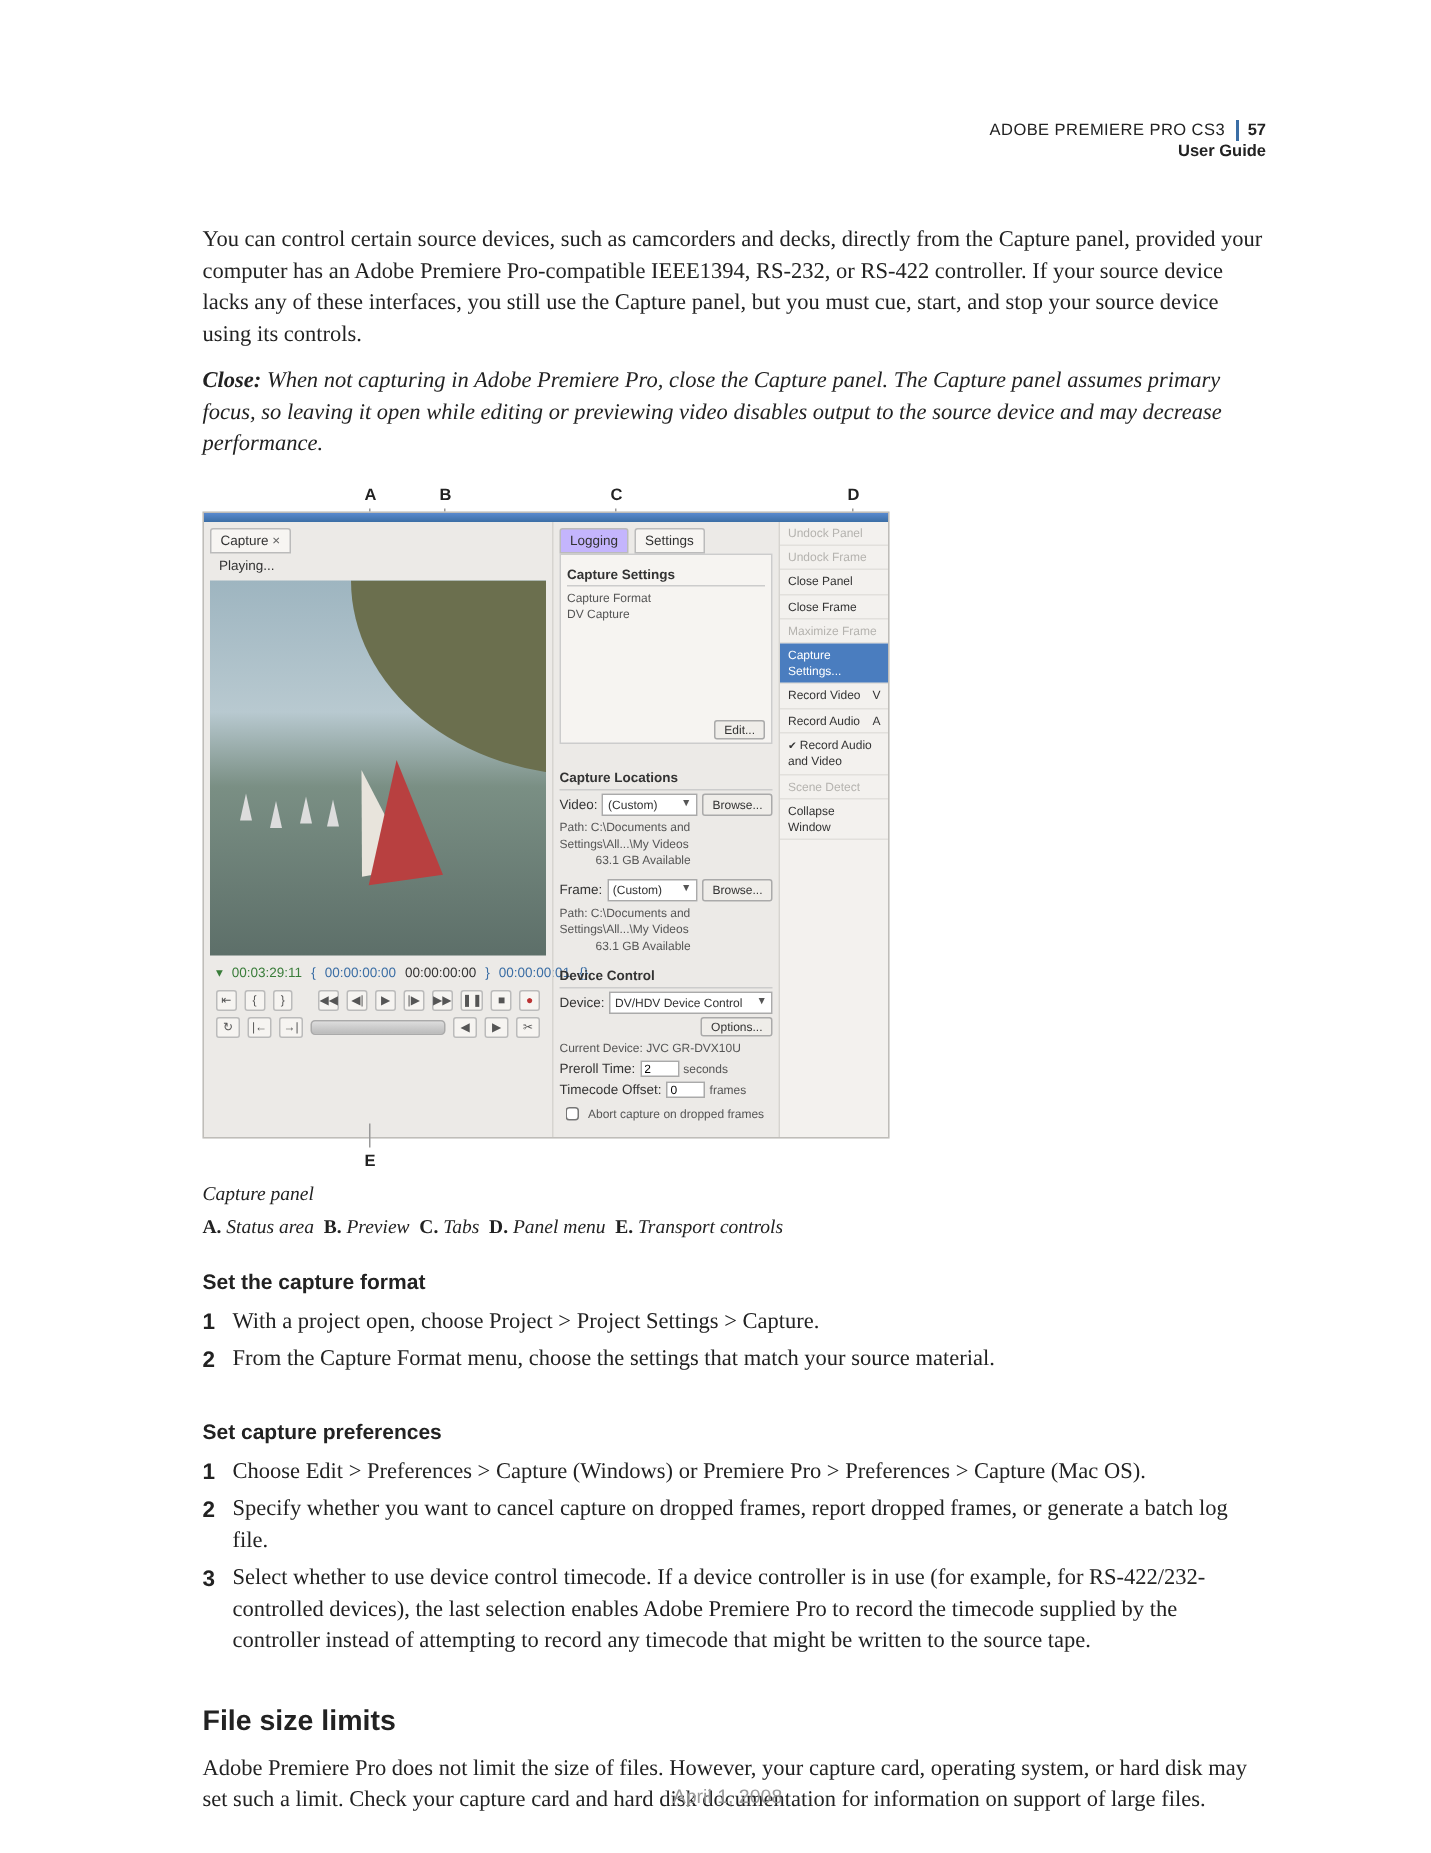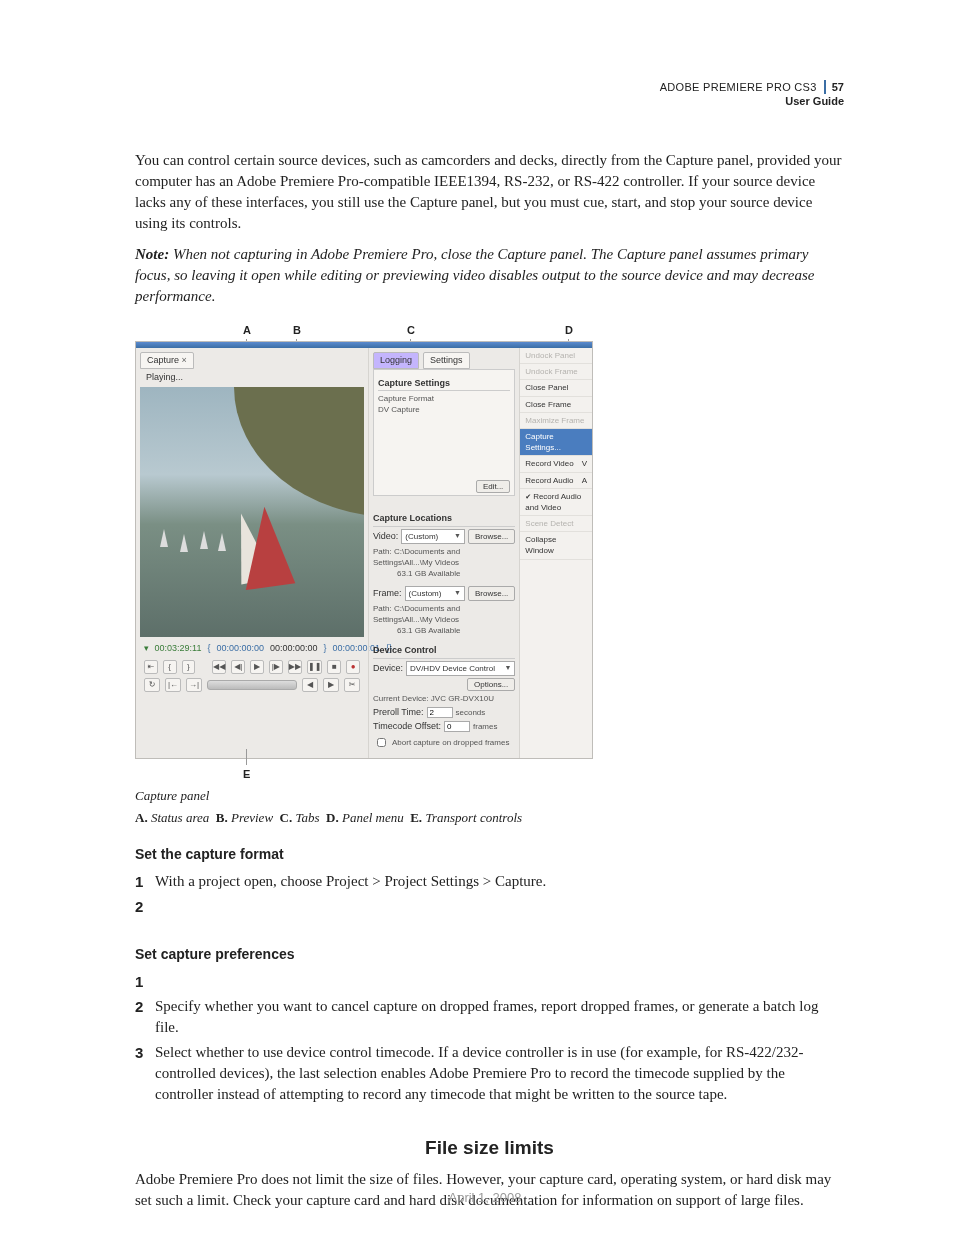--- a/index.html
+++ b/index.html
@@ -102,21 +102,21 @@
   .fig-legend { font-style: italic; font-size: 13px; margin-bottom: 18px; }
   .fig-legend b { font-weight: bold; font-style: normal; }
   .subhead {
     font-family: "Myriad Pro", Arial, sans-serif;
     font-weight: bold; font-size: 14px; margin: 16px 0 6px 0;
   }
   .step { display:flex; margin: 4px 0; font-size: 15px; line-height:1.4;}
   .step .num { font-family: "Myriad Pro", Arial, sans-serif; font-weight: bold; width: 20px; flex-shrink:0;}
   .h2 {
     font-family: "Myriad Pro", Arial, sans-serif;
-    font-weight: bold; font-size: 19px; margin: 30px 0 8px 0; text-align: center;
+    font-weight: bold; font-size: 19px; margin: 30px 0 8px 0;
   }
   .footer-date {
     position: absolute; bottom: 30px; left: 16px; right: 0;
     text-align: center; color: #9a9a9a; font-size: 13px;
     font-family: Arial, sans-serif;
   }
   .callout-E { position: relative; width:456px; height:20px; font-family:"Myriad Pro",Arial,sans-serif; font-size:11px; font-weight:bold;}
 </style>
 </head>
 <body>
@@ -125,21 +125,21 @@
 
   <div class="header">
     <span class="product">ADOBE PREMIERE PRO CS3</span>
     <span class="page-num">57</span><br>
     <span class="guide">User Guide</span>
   </div>
 
   <div class="body-text">
     <p class="para">You can control certain source devices, such as camcorders and decks, directly from the Capture panel, provided your computer has an Adobe Premiere Pro-compatible IEEE1394, RS-232, or RS-422 controller. If your source device lacks any of these interfaces, you still use the Capture panel, but you must cue, start, and stop your source device using its controls.</p>
     <p class="note">
-      <span class="note-label">Note:</span>
+      <span class="note-label">Close:</span>
       <span>When not capturing in Adobe Premiere Pro, close the Capture panel. The Capture panel assumes primary focus, so leaving it open while editing or previewing video disables output to the source device and may decrease performance.</span>
     </p>
 
     <div class="figure-wrap">
 
       <div class="callouts-row">
         <span style="left:108px">A</span>
         <span style="left:158px">B</span>
         <span style="left:272px">C</span>
         <span style="left:430px">D</span>
@@ -290,25 +290,27 @@
       </div>
     </div>
 
     <div class="subhead">Set the capture format</div>
     <div class="step">
         <span class="num">1</span>
         <span>With a project open, choose Project &gt; Project Settings &gt; Capture.</span>
       </div>
     <div class="step">
         <span class="num">2</span>
+        <span>From the Capture Format menu, choose the settings that match your source material.</span>
       </div>
 
     <div class="subhead" style="margin-top:28px">Set capture preferences</div>
     <div class="step">
         <span class="num">1</span>
+        <span>Choose Edit &gt; Preferences &gt; Capture (Windows) or Premiere Pro &gt; Preferences &gt; Capture (Mac OS).</span>
       </div>
     <div class="step">
         <span class="num">2</span>
         <span>Specify whether you want to cancel capture on dropped frames, report dropped frames, or generate a batch log file.</span>
       </div>
     <div class="step">
         <span class="num">3</span>
         <span>Select whether to use device control timecode. If a device controller is in use (for example, for RS-422/232-controlled devices), the last selection enables Adobe Premiere Pro to record the timecode supplied by the controller instead of attempting to record any timecode that might be written to the source tape.</span>
       </div>
 

